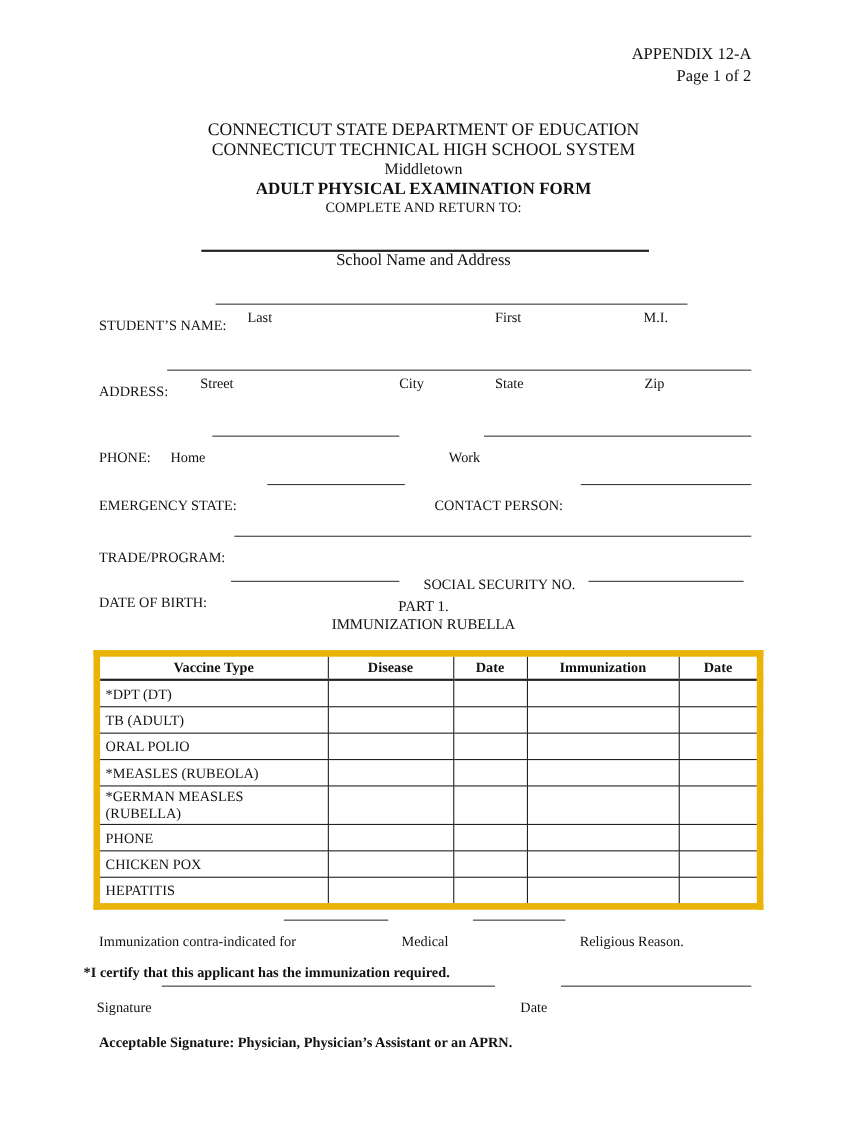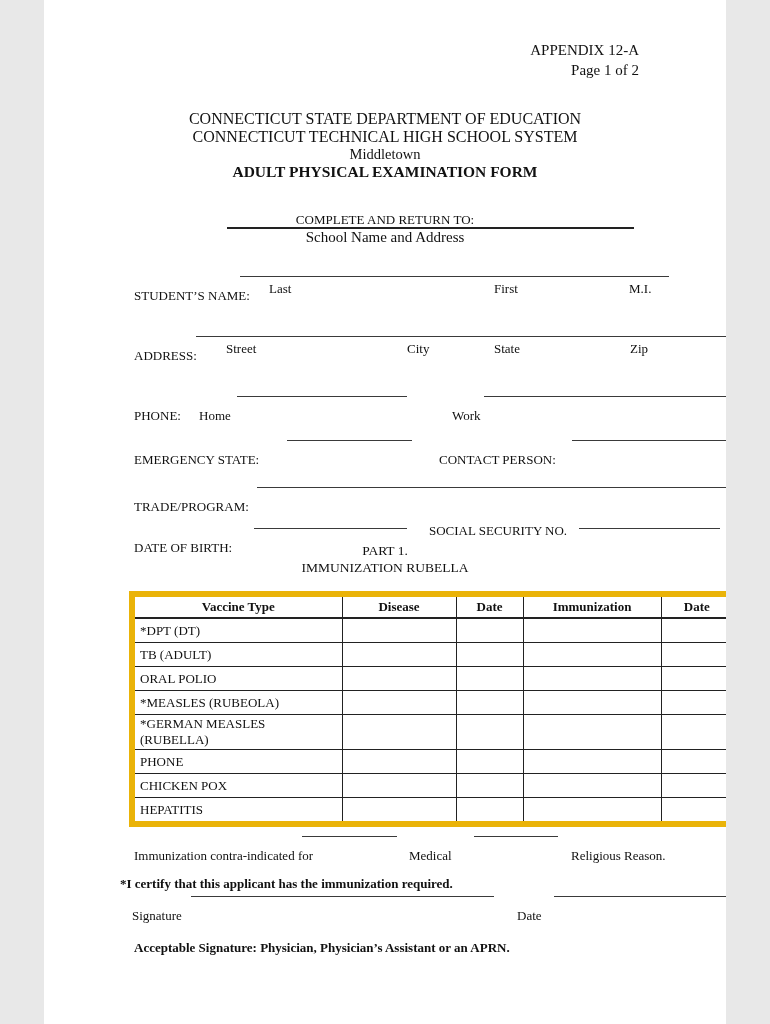--- a/index.html
+++ b/index.html
@@ -1,18 +1,18 @@
 <!DOCTYPE html>
 <html><head>
 <meta charset="utf-8">
 <style>
   html,body{margin:0;padding:0;background:#e8e8e8;}
   .page{
     position:relative;
-    width:682px;height:1024px;
+    width:770px;height:1024px;
     margin:0 auto;
     background:#ffffff;
     font-family:"Liberation Serif","DejaVu Serif",serif;
     color:#111;
     overflow:hidden;
   }
   .abs{position:absolute;white-space:nowrap;}
   .lbl{font-size:13px;margin-top:24px;}
   .small{font-size:13px;}
   .fill-line{
@@ -29,21 +29,21 @@
     line-height:20px;
   }
   .header-block{
     position:absolute;
     left:0;right:0;top:110px;
     text-align:center;
   }
   .header-block .h-line1,.header-block .h-line2{font-size:16px;line-height:18px;}
   .header-block .h-city{font-size:14.5px;line-height:17px;}
   .header-block .h-title{font-size:15.5px;line-height:18px;font-weight:bold;}
-  .header-block .h-return{font-size:13px;line-height:16px;margin-top:31px;}
+  .header-block .h-return{font-size:13px;line-height:16px;}
   .school-line{
     position:absolute;
     left:183px;top:207px;width:407px;height:20px;
     border-bottom:2px solid #222;
     font-size:13px;
   }
   .school-caption{
     position:absolute;left:0;right:0;top:229px;
     text-align:center;font-size:15px;
   }

